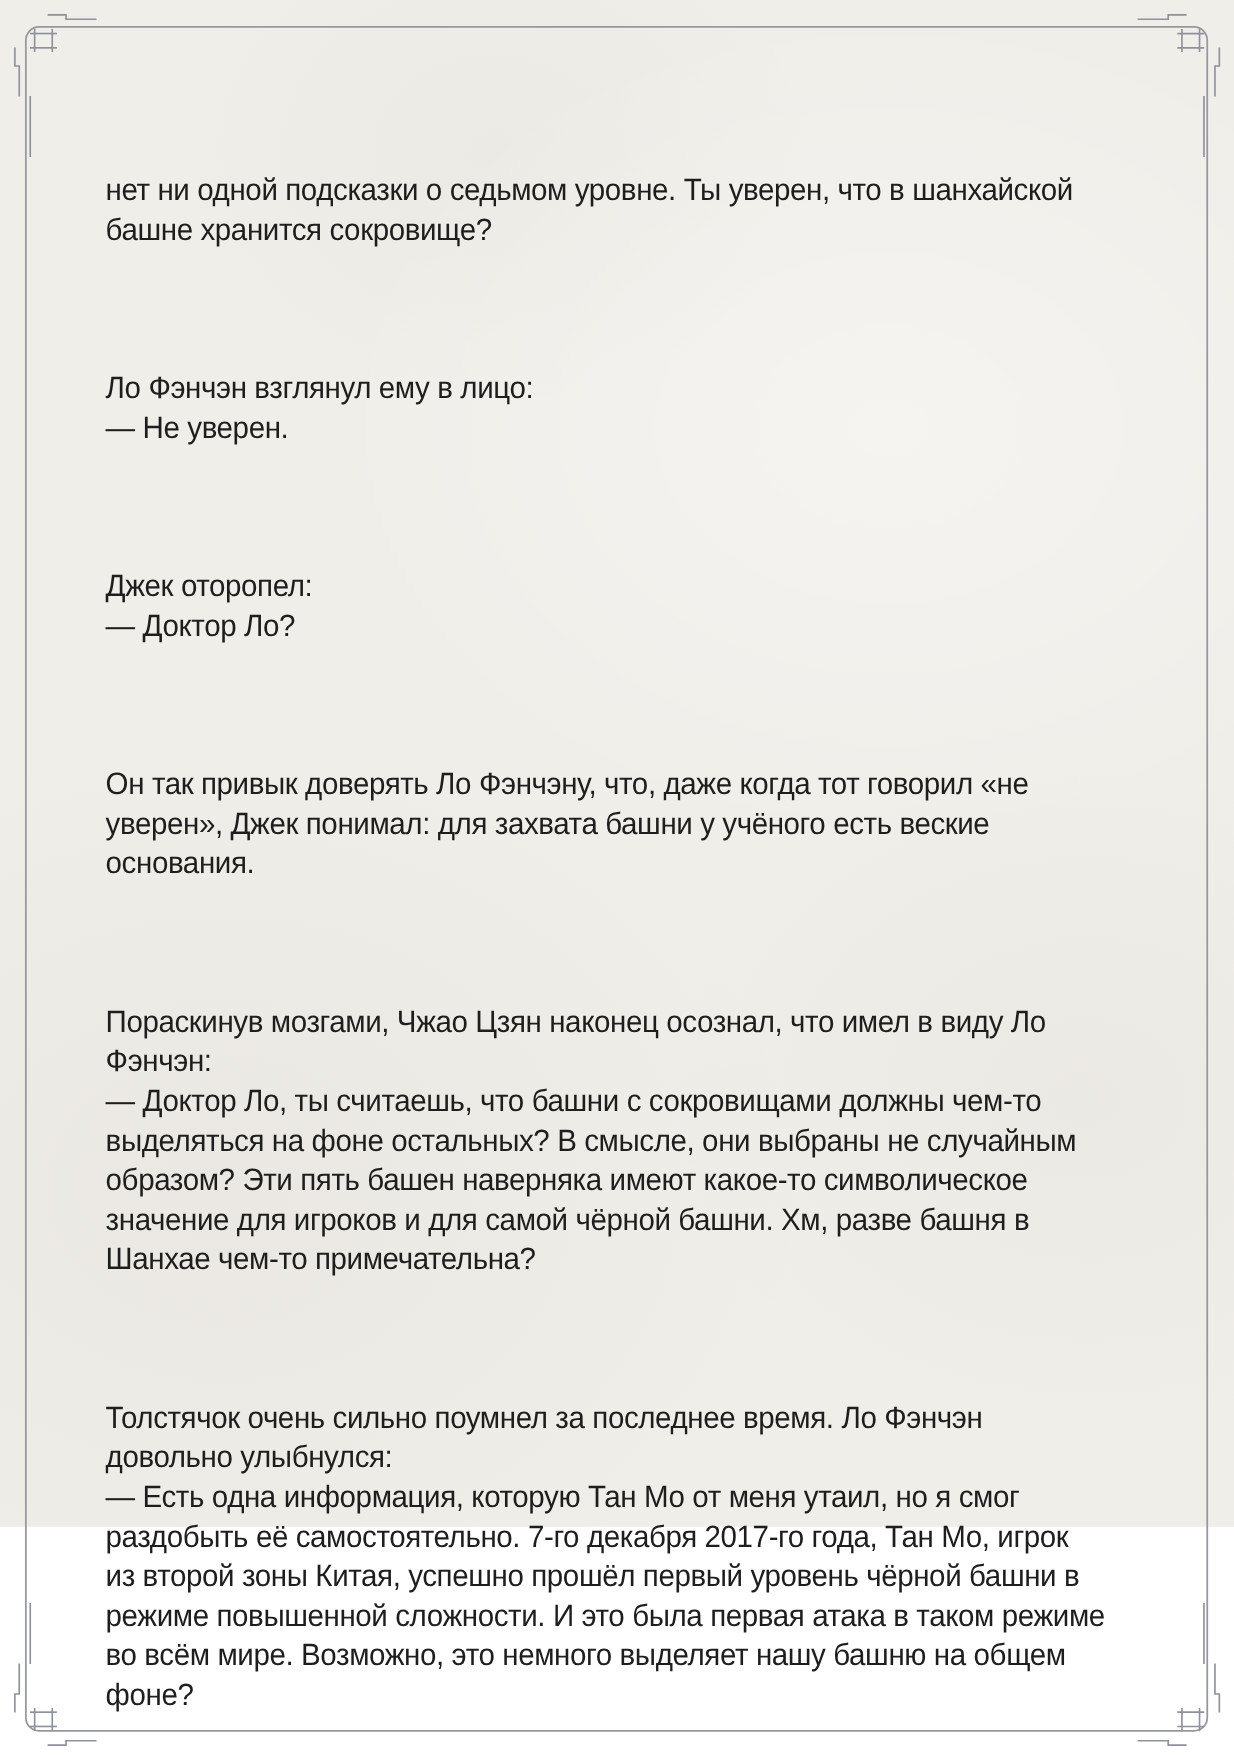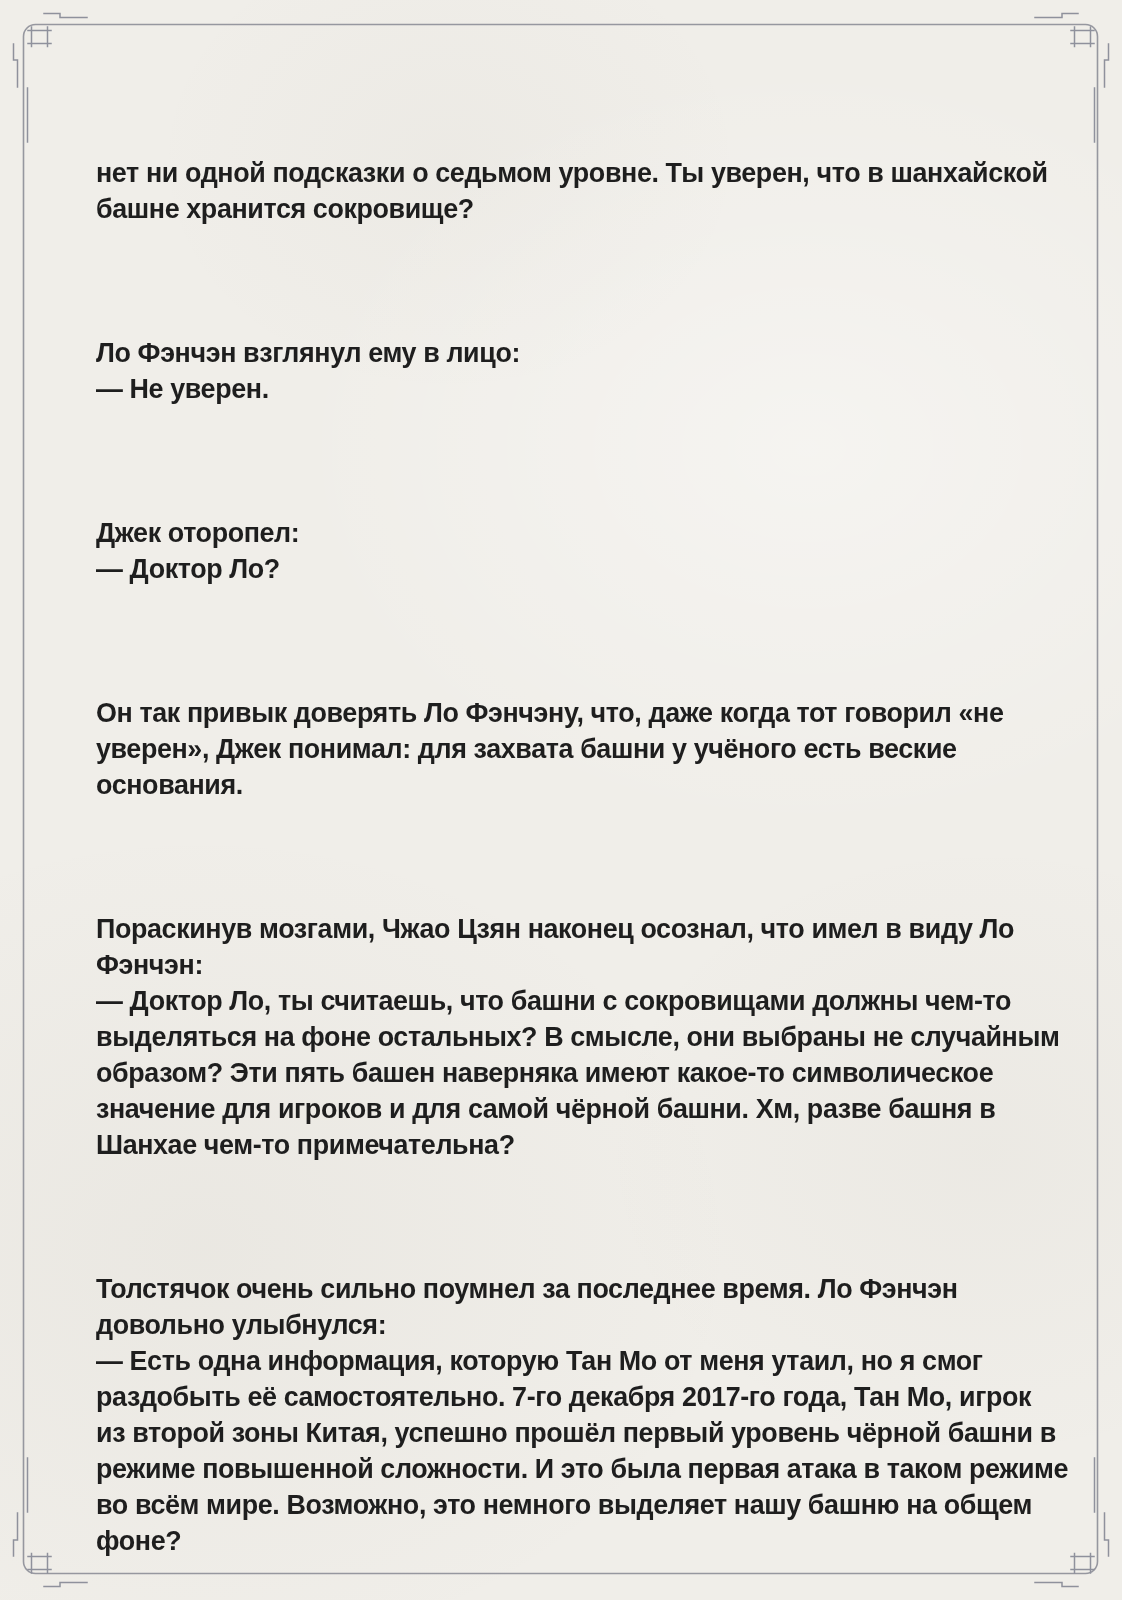--- a/index.html
+++ b/index.html
@@ -8,28 +8,27 @@
   }
   body {
     width: 1122px;
     height: 1600px;
     overflow: hidden;
     font-family: "Liberation Sans", "DejaVu Sans", sans-serif;
   }
   .page {
     position: relative;
     width: 1122px;
-    height: 1600px;
+    height: 1388px;
     background-color: #f0eee9;
     background-image:
       radial-gradient(ellipse 800px 600px at 72% 28%, rgba(255,255,255,0.35), rgba(255,255,255,0) 65%),
       radial-gradient(ellipse 900px 700px at 18% 78%, rgba(125,115,95,0.05), rgba(125,115,95,0) 60%),
       radial-gradient(ellipse 650px 520px at 88% 72%, rgba(125,115,95,0.04), rgba(125,115,95,0) 60%),
       radial-gradient(ellipse 500px 400px at 40% 10%, rgba(120,110,92,0.03), rgba(120,110,92,0) 60%);
-    font-weight: bold;
   }
   .frame {
     position: absolute;
     inset: 0;
     width: 1122px;
     height: 1600px;
     pointer-events: none;
   }
   .frame * {
     fill: none;

